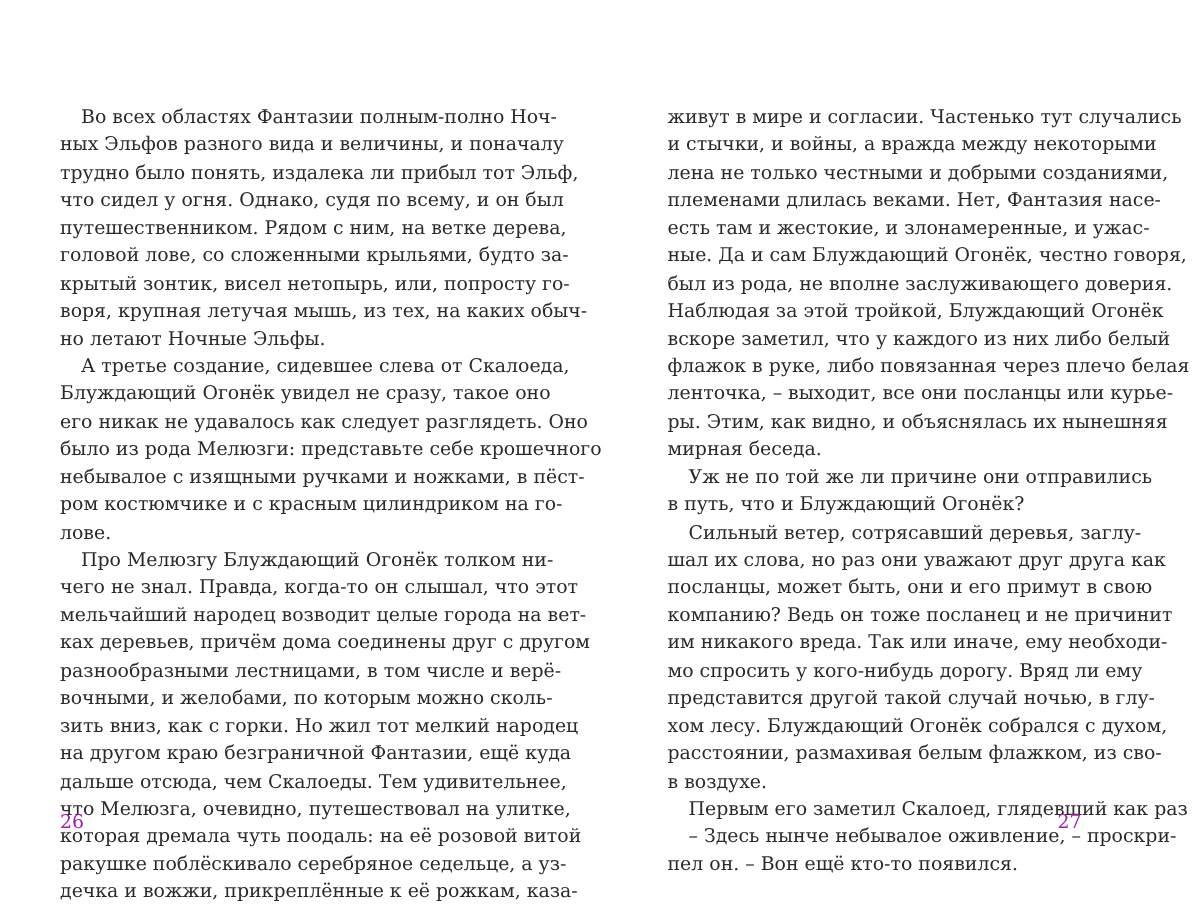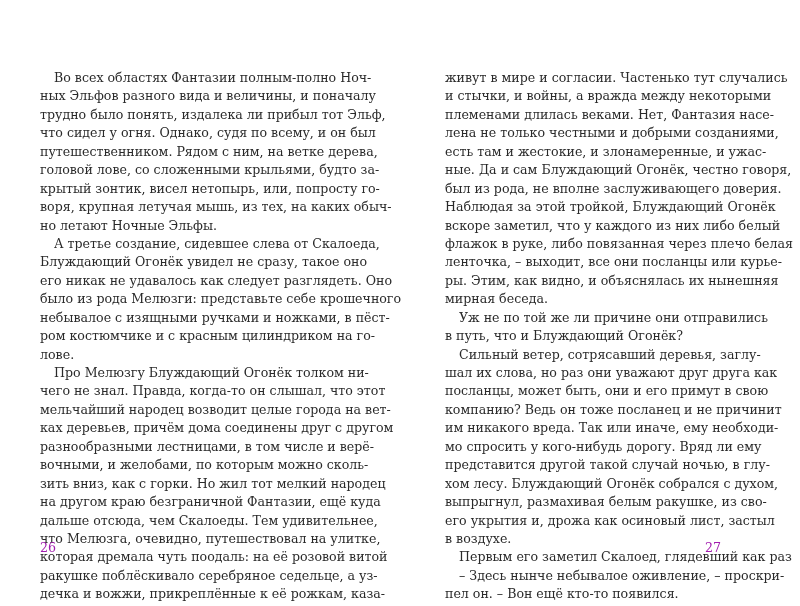--- a/index.html
+++ b/index.html
@@ -55,42 +55,41 @@
       <span class="line">ракушке поблёскивало серебряное седельце, а уз-</span>
       <span class="line">дечка и вожжи, прикреплённые к её рожкам, каза-</span>
     </div>
   <div class="page-num">26</div>
 </div>
 
 <div class="page right">
   <div class="column" id="right-col">
       <span class="line">живут в мире и согласии. Частенько тут случались</span>
       <span class="line">и стычки, и войны, а вражда между некоторыми</span>
+      <span class="line">лена не только честными и добрыми созданиями,</span>
       <span class="line">племенами длилась веками. Нет, Фантазия насе-</span>
-      <span class="line">лена не только честными и добрыми созданиями,</span>
       <span class="line">есть там и жестокие, и злонамеренные, и ужас-</span>
       <span class="line">ные. Да и сам Блуждающий Огонёк, честно говоря,</span>
       <span class="line">был из рода, не вполне заслуживающего доверия.</span>
       <span class="line">Наблюдая за этой тройкой, Блуждающий Огонёк</span>
       <span class="line">вскоре заметил, что у каждого из них либо белый</span>
       <span class="line">флажок в руке, либо повязанная через плечо белая</span>
       <span class="line">ленточка, – выходит, все они посланцы или курье-</span>
       <span class="line">ры. Этим, как видно, и объяснялась их нынешняя</span>
       <span class="line last">мирная беседа.</span>
       <span class="line indent">Уж не по той же ли причине они отправились</span>
       <span class="line last">в путь, что и Блуждающий Огонёк?</span>
       <span class="line indent">Сильный ветер, сотрясавший деревья, заглу-</span>
       <span class="line">шал их слова, но раз они уважают друг друга как</span>
       <span class="line">посланцы, может быть, они и его примут в свою</span>
       <span class="line">компанию? Ведь он тоже посланец и не причинит</span>
       <span class="line">им никакого вреда. Так или иначе, ему необходи-</span>
       <span class="line">мо спросить у кого-нибудь дорогу. Вряд ли ему</span>
       <span class="line">представится другой такой случай ночью, в глу-</span>
       <span class="line">хом лесу. Блуждающий Огонёк собрался с духом,</span>
-      <span class="line">выпрыгнул, размахивая белым ракушке, из сво-</span>
-      <span class="line">его укрытия и, дрожа как осиновый лист, застыл</span>
+      <span class="line">расстоянии, размахивая белым флажком, из сво-</span>
       <span class="line last">в воздухе.</span>
       <span class="line indent">Первым его заметил Скалоед, глядевший как раз</span>
       <span class="line indent">– Здесь нынче небывалое оживление, – проскри-</span>
       <span class="line last">пел он. – Вон ещё кто-то появился.</span>
     </div>
   <div class="page-num">27</div>
 </div>
 
 </body></html>

